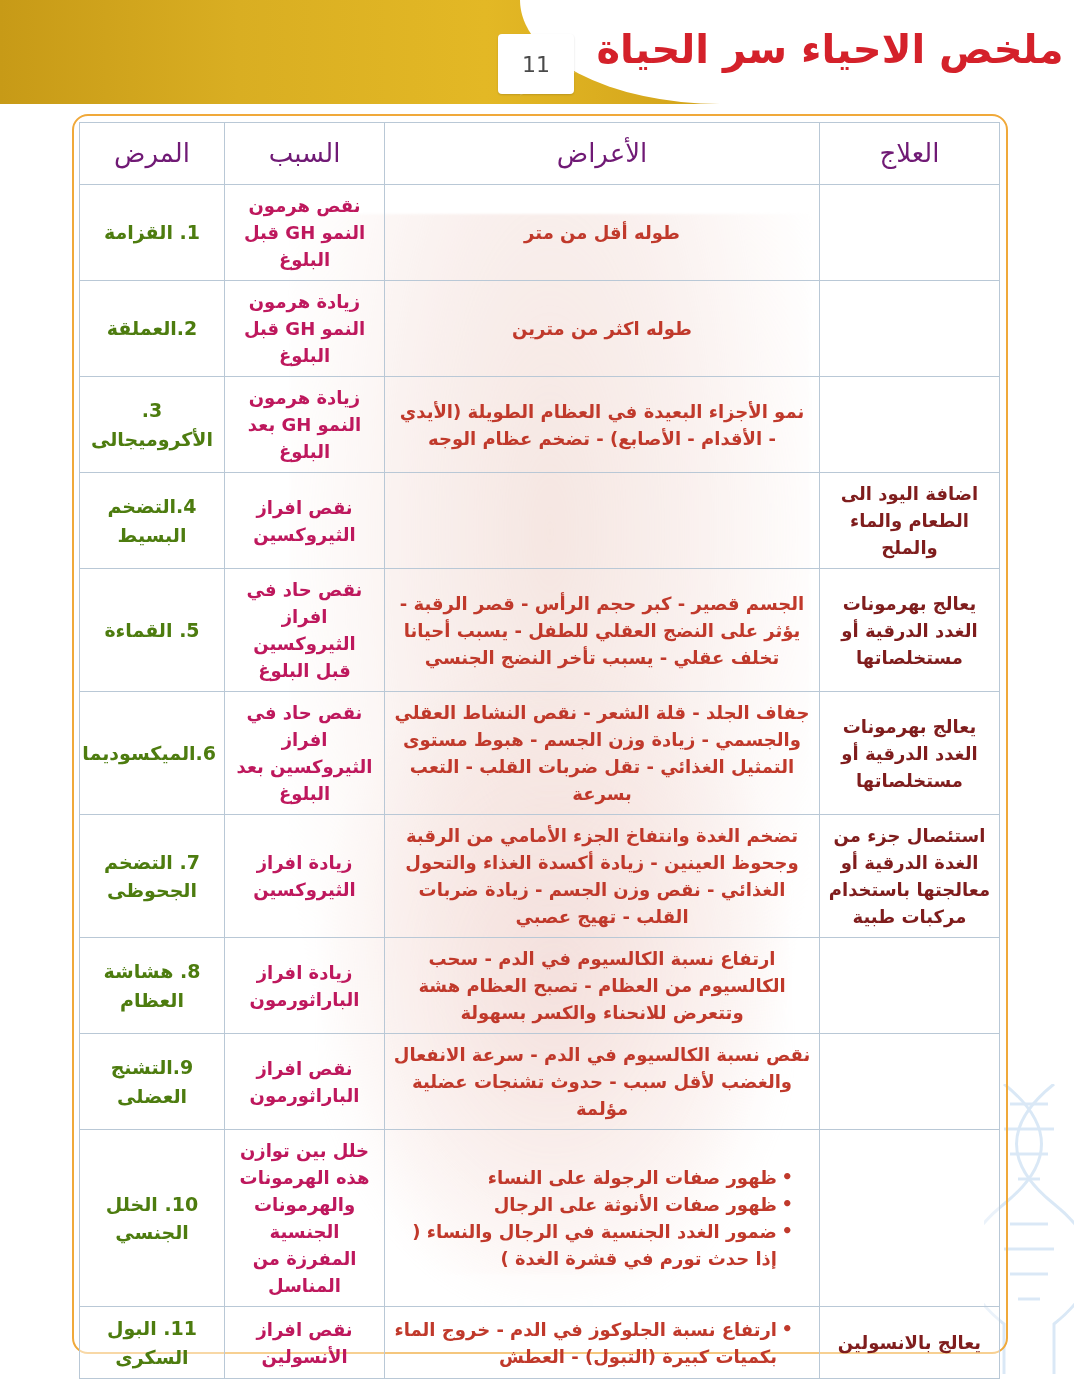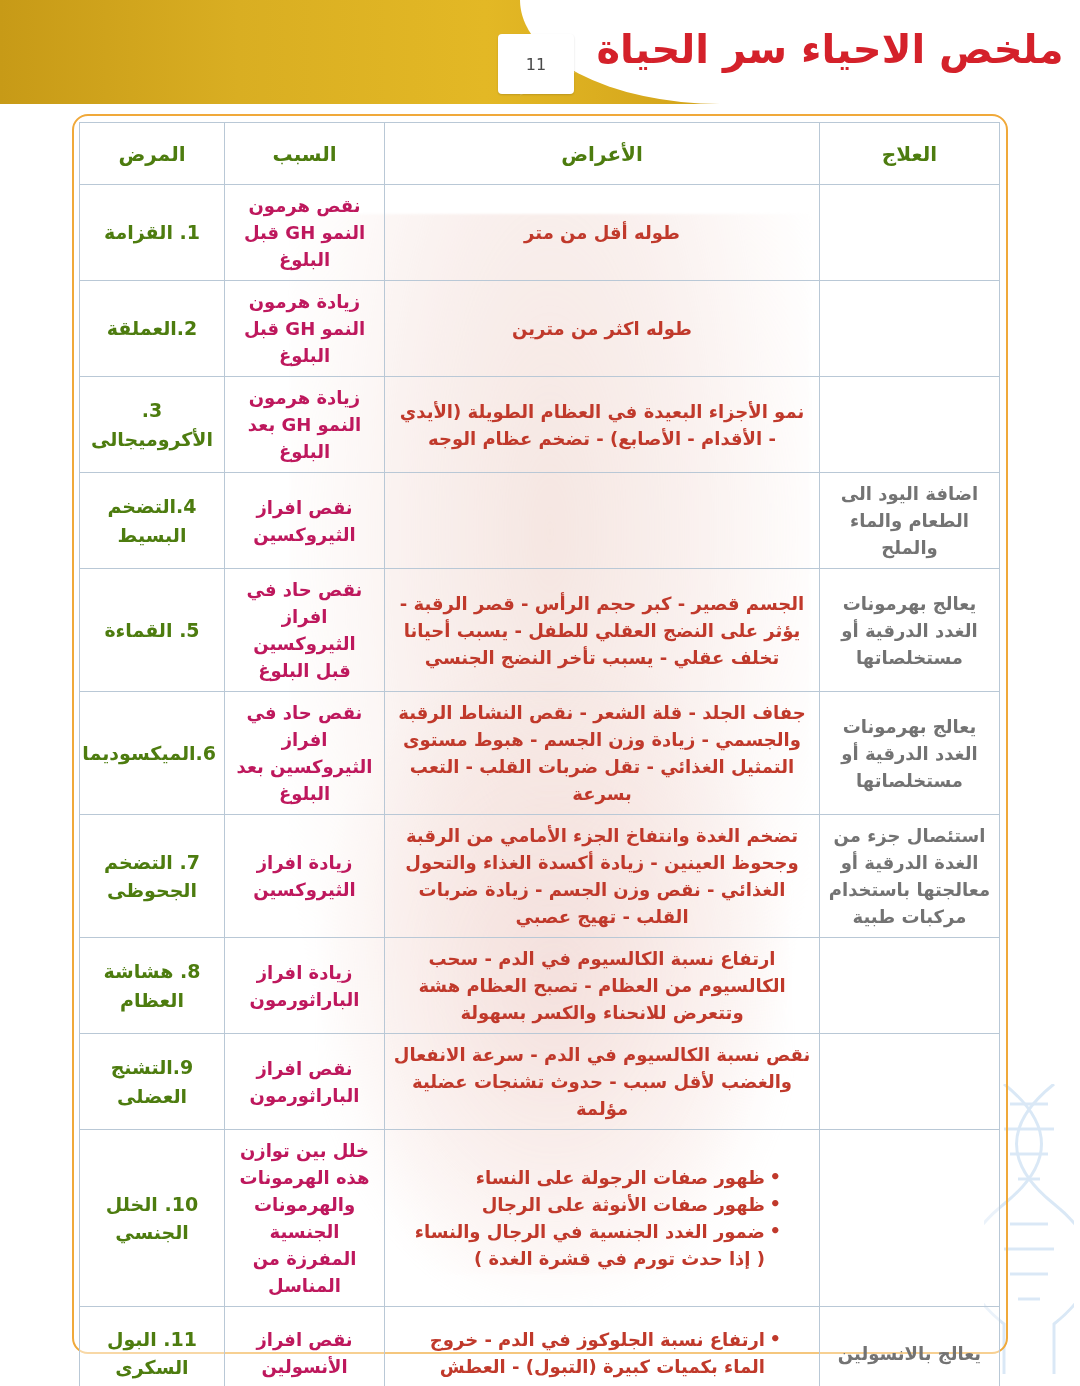--- a/index.html
+++ b/index.html
@@ -36,21 +36,21 @@
     letter-spacing:0px;
     white-space:nowrap;
     margin-top:-6px;
   }
   .page-tab {
     position:absolute; top:34px; right:506px;
     width:76px; height:60px;
     background:#ffffff;
     border-radius:4px;
     display:flex; align-items:center; justify-content:center;
-    color:#4a4a4a; font-size:16px;
+    color:#4a4a4a; font-size:22px;
     box-shadow:0 1px 2px rgba(0,0,0,.15);
   }
 
   
   .side-tab {
     position:absolute; left:0; top:150px; width:14px; height:200px;
     background:#efefef; border:1px solid #d8d8d8; border-left:none;
     border-top-right-radius:6px; border-bottom-right-radius:6px;
   }
 
@@ -91,48 +91,48 @@
   th, td {
     border:1px solid #b9c8d6;
     vertical-align:middle;
     padding:7px 8px;
     font-size:18.5px;
     line-height:1.5;
     text-align:center;
   }
   thead th {
     height:62px;
-    font-size:20px;
-    color:#4d7c0f;
-    font-weight:bold;
+    font-size:26px;
+    color:#701a75;
+    font-weight:normal;
     background:rgba(255,255,255,.72);
   }
   col.c-disease { width:145px; }
   col.c-cause   { width:160px; }
   col.c-symp    { width:435px; }
   col.c-treat   { width:180px; }
 
   td.disease {
     color:#4d7c0f; font-weight:bold; font-size:19px;
     background:rgba(255,255,255,.55);
   }
   td.cause {
     color:#be185d; font-weight:bold; font-size:18px;
     background:rgba(255,255,255,.45);
   }
   td.symptoms {
     color:#c0392b; font-weight:bold; font-size:18px;
     background:rgba(255,255,255,.35);
   }
   td.treatment {
-    color:#737373; font-weight:bold; font-size:18px;
+    color:#7f1d1d; font-weight:bold; font-size:18px;
     background:rgba(255,255,255,.45);
   }
   td.symptoms.bullets, td.treatment.bullets { text-align:right; }
-  ul.bul { margin:12px; padding:0 18px 0 0; list-style:none; }
+  ul.bul { margin:0; padding:0 18px 0 0; list-style:none; }
   ul.bul li { position:relative; padding-right:16px; text-align:right; }
   ul.bul li:before {
     content:"•"; position:absolute; right:0; top:-1px; color:#c0392b; font-size:18px;
   }
 
   
   .footer-logo {
     position:absolute; bottom:6px; left:50%; transform:translateX(-50%);
     width:210px; text-align:center; z-index:5;
   }
@@ -239,21 +239,21 @@
             <td class="disease">4.التضخم البسيط</td>
           </tr>
           <tr>
             <td class="treatment">يعالج بهرمونات الغدد الدرقية أو مستخلصاتها</td>
             <td class="symptoms">الجسم قصير - كبر حجم الرأس - قصر الرقبة - يؤثر على النضج العقلي للطفل - يسبب أحيانا تخلف عقلي - يسبب تأخر النضج الجنسي</td>
             <td class="cause">نقص حاد في افراز الثيروكسين قبل البلوغ</td>
             <td class="disease">5. القماءة</td>
           </tr>
           <tr>
             <td class="treatment">يعالج بهرمونات الغدد الدرقية أو مستخلصاتها</td>
-            <td class="symptoms">جفاف الجلد - قلة الشعر - نقص النشاط الرقبة والجسمي - زيادة وزن الجسم - هبوط مستوى التمثيل الغذائي - تقل ضربات القلب - التعب بسرعة</td>
+            <td class="symptoms">جفاف الجلد - قلة الشعر - نقص النشاط العقلي والجسمي - زيادة وزن الجسم - هبوط مستوى التمثيل الغذائي - تقل ضربات القلب - التعب بسرعة</td>
             <td class="cause">نقص حاد في افراز الثيروكسين بعد البلوغ</td>
             <td class="disease">6.الميكسوديما</td>
           </tr>
           <tr>
             <td class="treatment">استئصال جزء من الغدة الدرقية أو معالجتها باستخدام مركبات طبية</td>
             <td class="symptoms">تضخم الغدة وانتفاخ الجزء الأمامي من الرقبة وجحوظ العينين - زيادة أكسدة الغذاء والتحول الغذائي - نقص وزن الجسم - زيادة ضربات القلب - تهيج عصبي</td>
             <td class="cause">زيادة افراز الثيروكسين</td>
             <td class="disease">7. التضخم الجحوظى</td>
           </tr>
           <tr>

